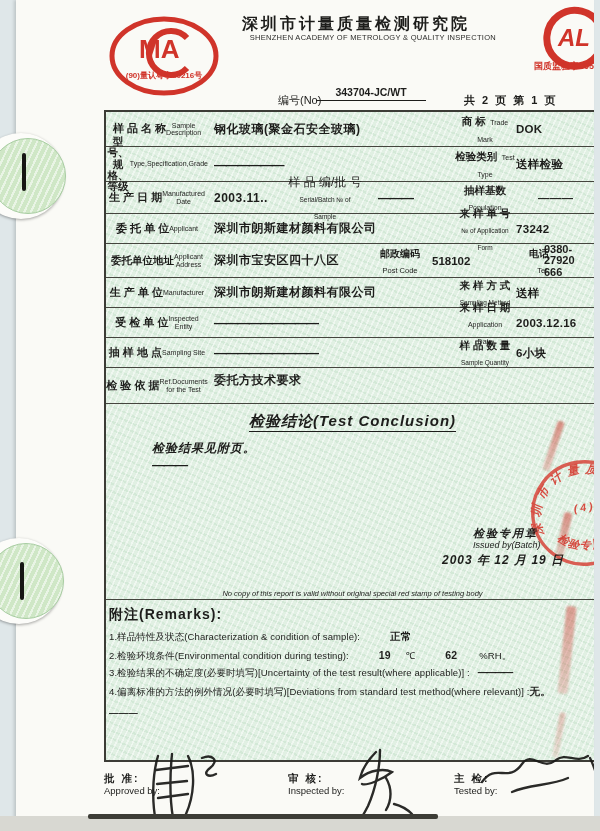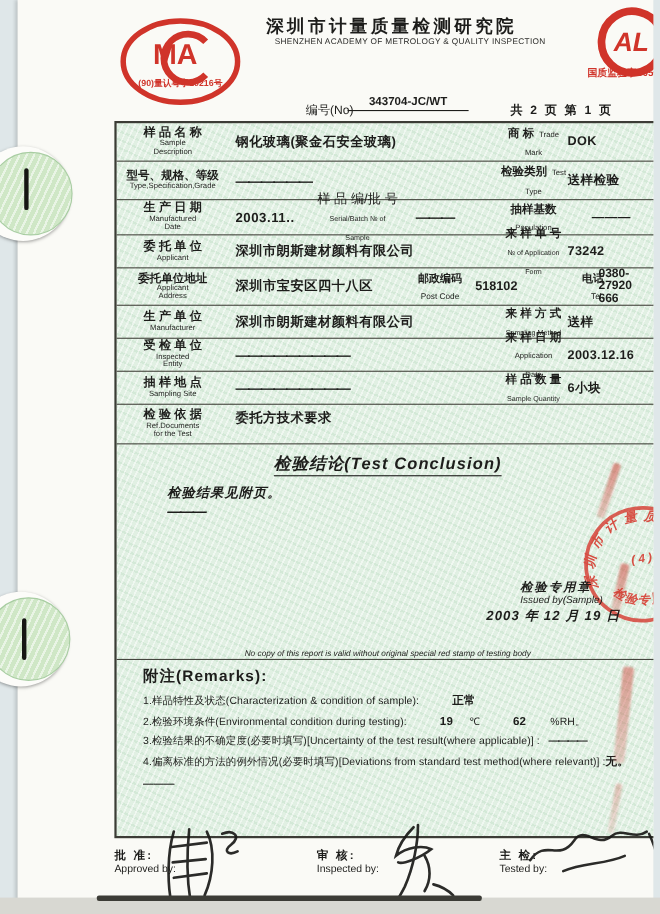--- a/index.html
+++ b/index.html
@@ -30,21 +30,21 @@
   .no-line{position:absolute;left:262px;top:93px;font-size:11px;white-space:nowrap;}
   .no-val{position:absolute;left:300px;top:86px;width:110px;text-align:center;font-size:10.5px;font-weight:bold;
           border-bottom:1.5px solid #1d1d1b;padding-bottom:2px;}
   .pages{position:absolute;left:448px;top:93px;font-size:11px;font-weight:bold;letter-spacing:2px;white-space:nowrap;}
   
   .tbl{position:absolute;left:88px;top:110px;width:497px;height:652px;border:2px solid #3c3c36;
        box-sizing:border-box;background-color:#e1f0e3;
        background-image:repeating-linear-gradient(115deg,rgba(255,255,255,.5) 0 1.5px,transparent 1.5px 5px),
                         repeating-linear-gradient(25deg,rgba(176,214,184,.28) 0 2px,transparent 2px 7px);}
   .row{position:relative;border-bottom:1.5px solid #45453e;box-sizing:border-box;display:flex;align-items:center;}
-  .lab{width:102px;flex:none;display:flex;flex-direction:column;align-items:center;justify-content:center;
+  .lab{width:102px;flex:none;display:flex;flex-direction:row;align-items:center;justify-content:center;
        text-align:center;line-height:1.05;}
   .lab .cn{font-size:11px;font-weight:bold;white-space:pre-line;}
   .lab .en{font-size:7px;white-space:pre-line;color:#262624;}
   .val{font-size:12px;font-weight:bold;padding-left:6px;letter-spacing:.5px;}
   .dash{font-weight:bold;letter-spacing:-1.5px;font-size:13px;}
   .rlab{position:absolute;left:348px;width:62px;text-align:center;top:50%;transform:translateY(-50%);line-height:1.05;}
   .rlab .cn{font-size:10.5px;font-weight:bold;white-space:pre-line;}
   .rlab .en{font-size:7px;white-space:pre-line;color:#262624;}
   .rval{position:absolute;left:410px;top:50%;transform:translateY(-50%);font-size:11.5px;font-weight:bold;letter-spacing:.3px;}
   .abs{position:absolute;top:50%;transform:translateY(-50%);line-height:1.05;text-align:center;}
@@ -54,21 +54,21 @@
   .concl-title span{border-bottom:1.5px solid #1d1d1b;padding-bottom:2px;letter-spacing:1px;}
   .concl-res{position:absolute;left:46px;top:36px;font-size:12px;font-weight:bold;letter-spacing:1px;}
   .concl-dash{position:absolute;left:46px;top:53px;}
   .stamp-lab-cn{position:absolute;left:367px;top:122px;font-size:11px;font-weight:bold;letter-spacing:2px;}
   .stamp-lab-en{position:absolute;left:367px;top:136px;font-size:9px;}
   .concl-date{position:absolute;left:336px;top:148px;font-size:12px;font-weight:bold;letter-spacing:1px;white-space:nowrap;}
   .note-cn{position:absolute;right:10px;top:172px;font-size:10px;font-weight:bold;letter-spacing:.5px;white-space:nowrap;}
   .note-en{position:absolute;left:0;top:185px;width:100%;text-align:center;font-size:7.5px;white-space:nowrap;}
   .seal{position:absolute;left:420px;top:51px;width:116px;height:116px;transform:rotate(-8deg);opacity:.88;}
   
-  .remarks{position:relative;height:164px;box-sizing:border-box;padding:6px 24px;}
+  .remarks{position:relative;height:164px;box-sizing:border-box;padding:6px 3px;}
   .rem-title{font-size:14px;font-weight:bold;letter-spacing:1px;margin-bottom:6px;}
   .rem-line{font-size:9.5px;margin-bottom:4.5px;white-space:nowrap;letter-spacing:.1px;}
   .rem-line b{font-size:10.5px;}
   .gap30{display:inline-block;width:30px;} .gap15{display:inline-block;width:15px;}
   .gap22{display:inline-block;width:22px;} .gap8{display:inline-block;width:8px;}
   .rem-tail{margin-top:8px;}
   
   .sig-block{position:absolute;line-height:1.2;white-space:nowrap;}
   .sig-cn{font-size:10.5px;font-weight:bold;letter-spacing:2px;}
   .sig-en{font-size:9.5px;}
@@ -251,21 +251,21 @@
           <text font-size="12.5" font-weight="bold" fill="#d5372c" font-family="Liberation Sans, sans-serif">
             <textPath href="#arcTop" startOffset="2" textLength="212">深圳市计量质量检测研究院</textPath>
           </text>
           <text x="60" y="58" font-size="11" font-weight="bold" fill="#d5372c" text-anchor="middle" font-family="Liberation Sans, sans-serif">( 4 )</text>
           <text font-size="11.5" font-weight="bold" fill="#d5372c" font-family="Liberation Sans, sans-serif">
             <textPath href="#arcBot" startOffset="4" textLength="64">检验专用章</textPath>
           </text>
         </svg>
 
         <div class="stamp-lab-cn">检验专用章</div>
-        <div class="stamp-lab-en">Issued by(Sample)</div>
+        <div class="stamp-lab-en">Issued by(Batch)</div>
         <div class="concl-date">2003 年 12 月 19 日</div>
         <div class="note-en">No copy of this report is valid without original special red stamp of testing body</div>
       </div>
 
       <div class="remarks">
         <div class="rem-title">附注(Remarks):</div>
         <div class="rem-line">
           <span>1.样品特性及状态(Characterization &amp; condition of sample):</span><span class="gap30"></span><b>正常</b>
         </div>
         <div class="rem-line">

